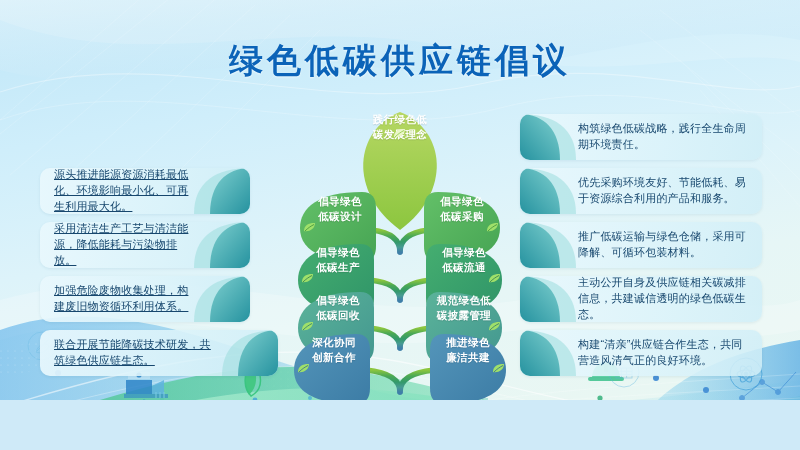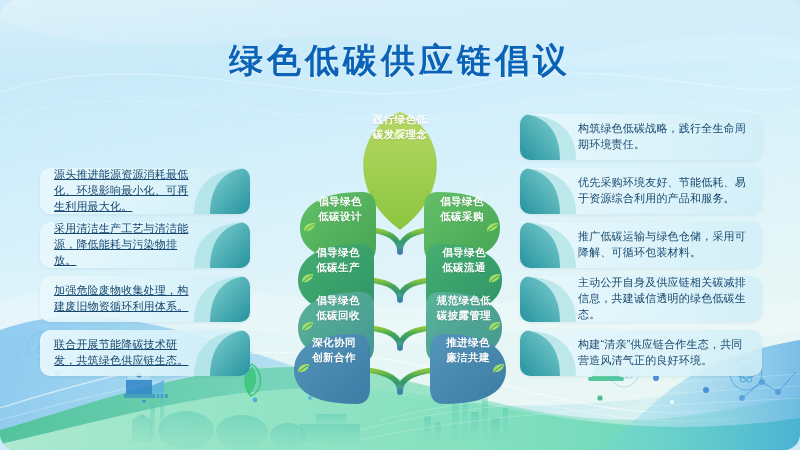--- a/index.html
+++ b/index.html
@@ -1,21 +1,21 @@
 <!DOCTYPE html>
 <html><head>
 <meta charset="utf-8">
 <style>
   html,body{margin:0;padding:0;}
   body{
     width:800px;height:450px;overflow:hidden;
     font-family:"Liberation Sans","DejaVu Sans",sans-serif;
     position:relative;background:#cfeaf8;
   }
-  #stage{position:absolute;inset:0;width:800px;height:450px;overflow:hidden;border-radius:16px;}
+  #stage{position:absolute;inset:0;width:800px;height:400px;overflow:hidden;}
 
   
   .bg-base{position:absolute;inset:0;
     background:linear-gradient(170deg,#bfe6f7 0%,#cfeefb 28%,#ddf3fa 52%,#e6f6f6 70%,#eaf7f2 100%);}
   .bg-svg{position:absolute;inset:0;}
 
   
   .title{
     position:absolute;top:38px;left:0;width:800px;text-align:center;
     font-size:34px;font-weight:bold;color:#0b63b8;letter-spacing:4px;
@@ -259,21 +259,21 @@
   <div class="card left" style="left:40px;top:276px;width:210px;">
     <div class="accent">
       <svg class="leafacc" viewBox="0 0 56 46">
         <path d="M0,46 C0,14 22,0 56,0 L56,46 Z" fill="#9adcdc" opacity=".55"></path>
         <path d="M16,46 C16,16 32,0 56,0 L56,46 Z" fill="url(#la1)"></path>
         </svg>
     </div>
     <div class="txt">加强危险废物收集处理，构建废旧物资循环利用体系。</div>
   </div>
 
-  <div class="card left" style="left:40px;top:330px;width:210px;">
+  <div class="card left" style="left:40px;top:330px;width:210px;padding-left:28px;">
     <div class="accent">
       <svg class="leafacc" viewBox="0 0 56 46">
         <path d="M0,46 C0,14 22,0 56,0 L56,46 Z" fill="#9adcdc" opacity=".55"></path>
         <path d="M16,46 C16,16 32,0 56,0 L56,46 Z" fill="url(#la1)"></path>
         </svg>
     </div>
     <div class="txt">联合开展节能降碳技术研发，共筑绿色供应链生态。</div>
   </div>
 
   <div class="card right" style="left:520px;top:114px;width:242px;">

